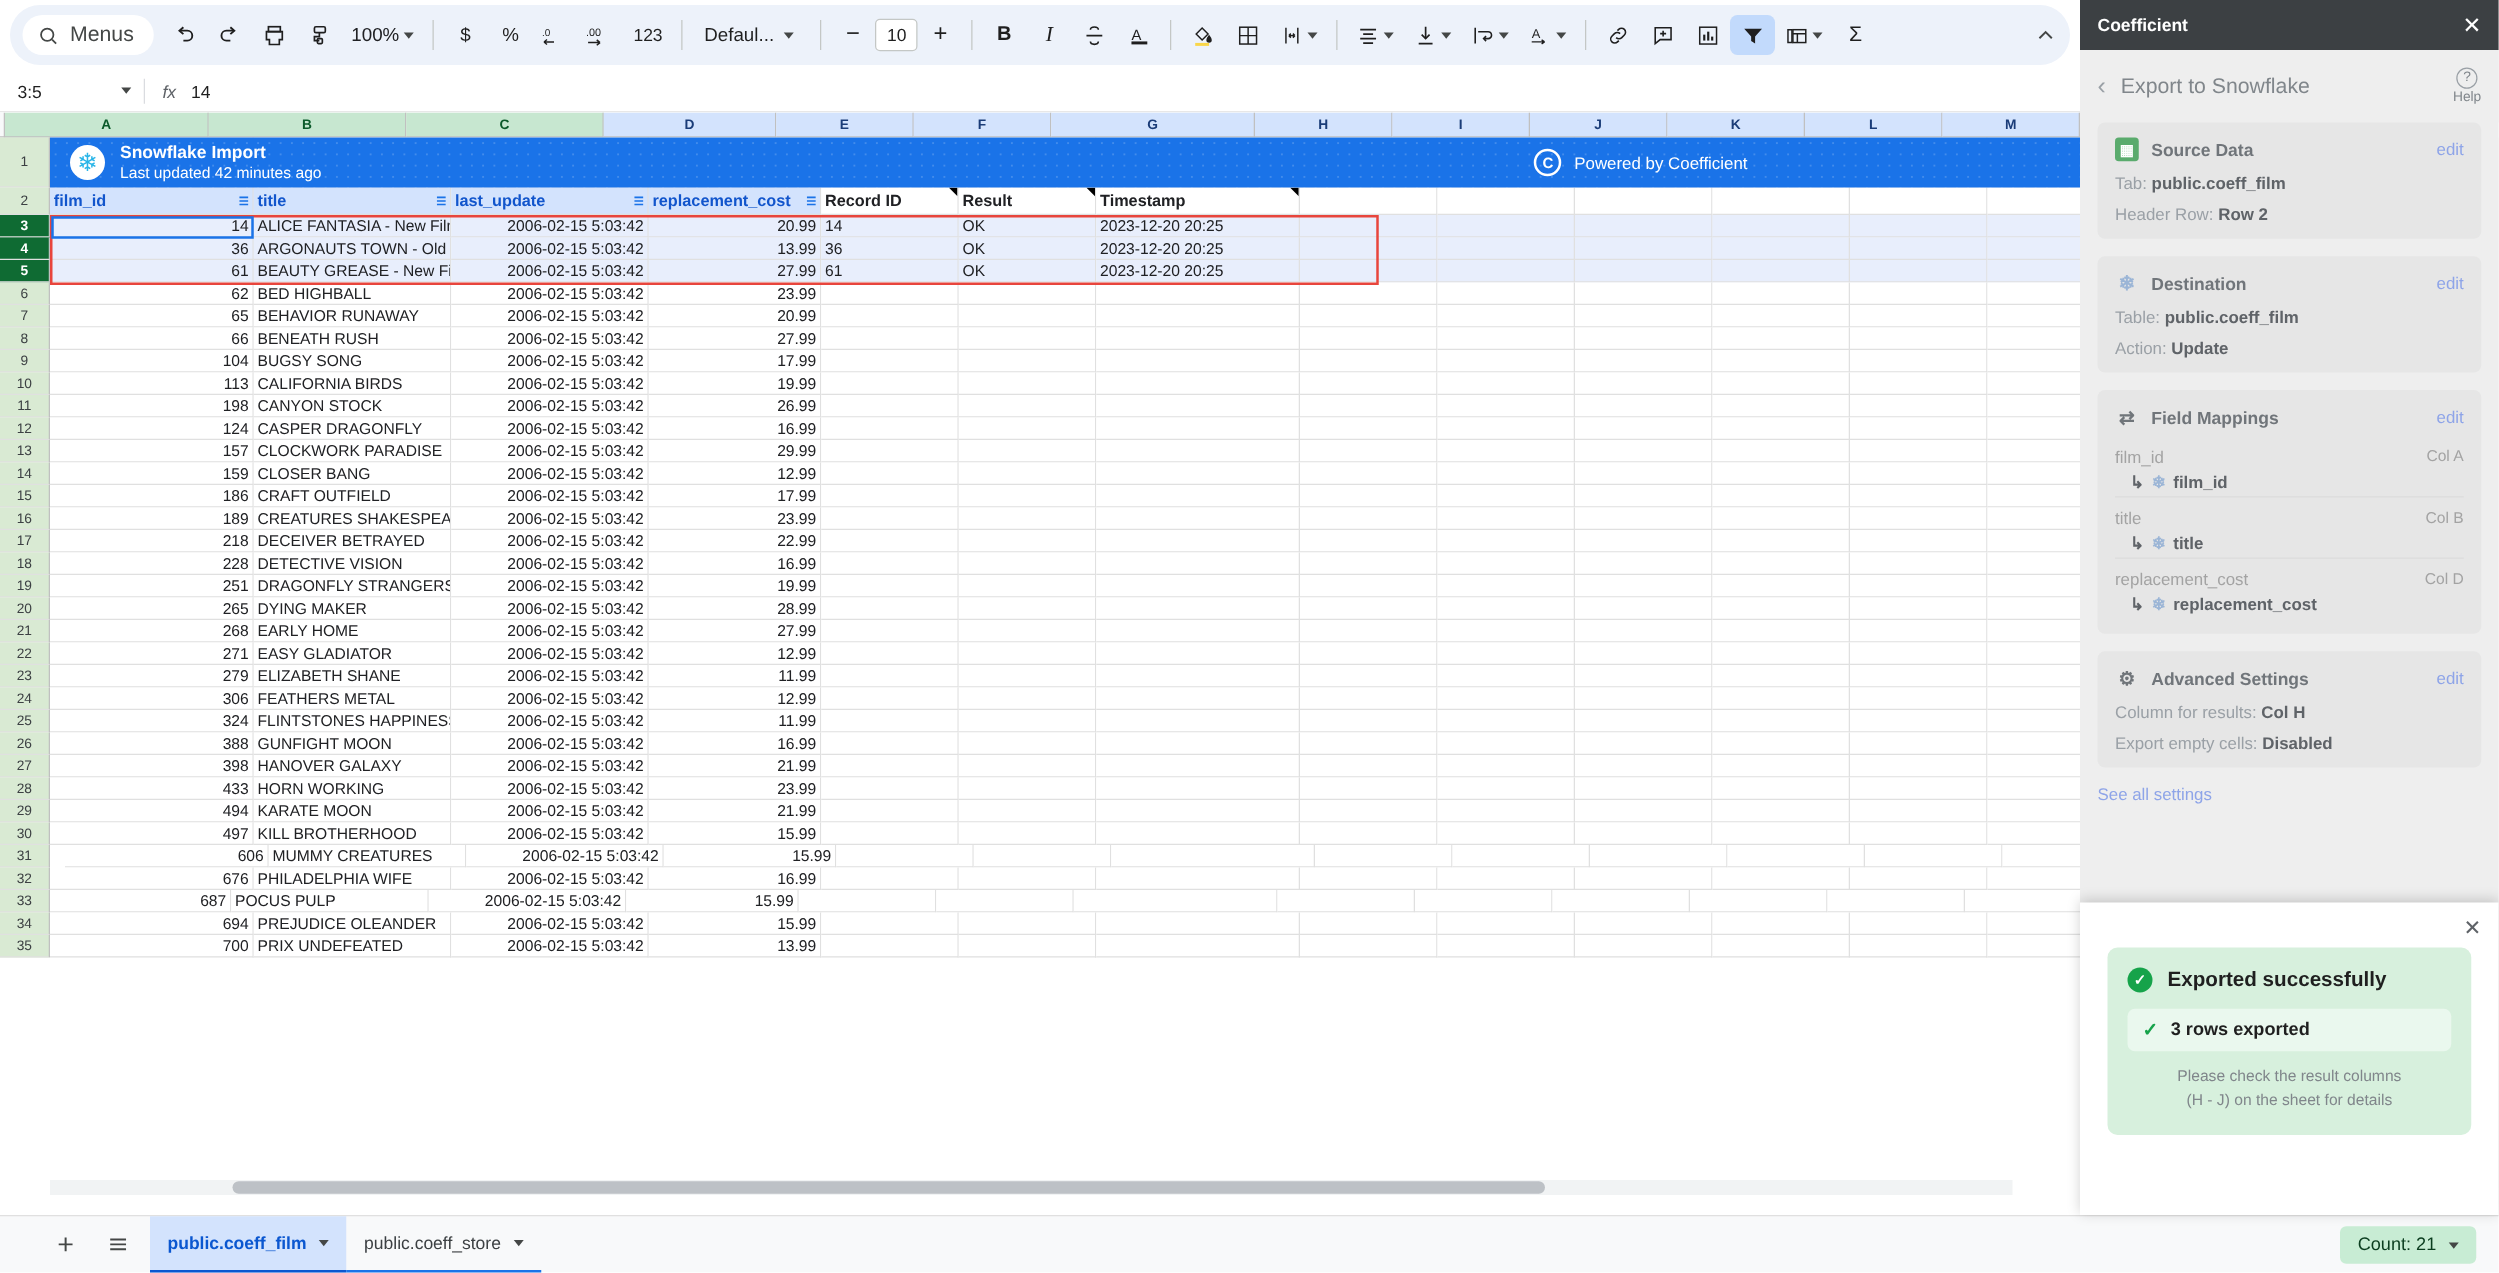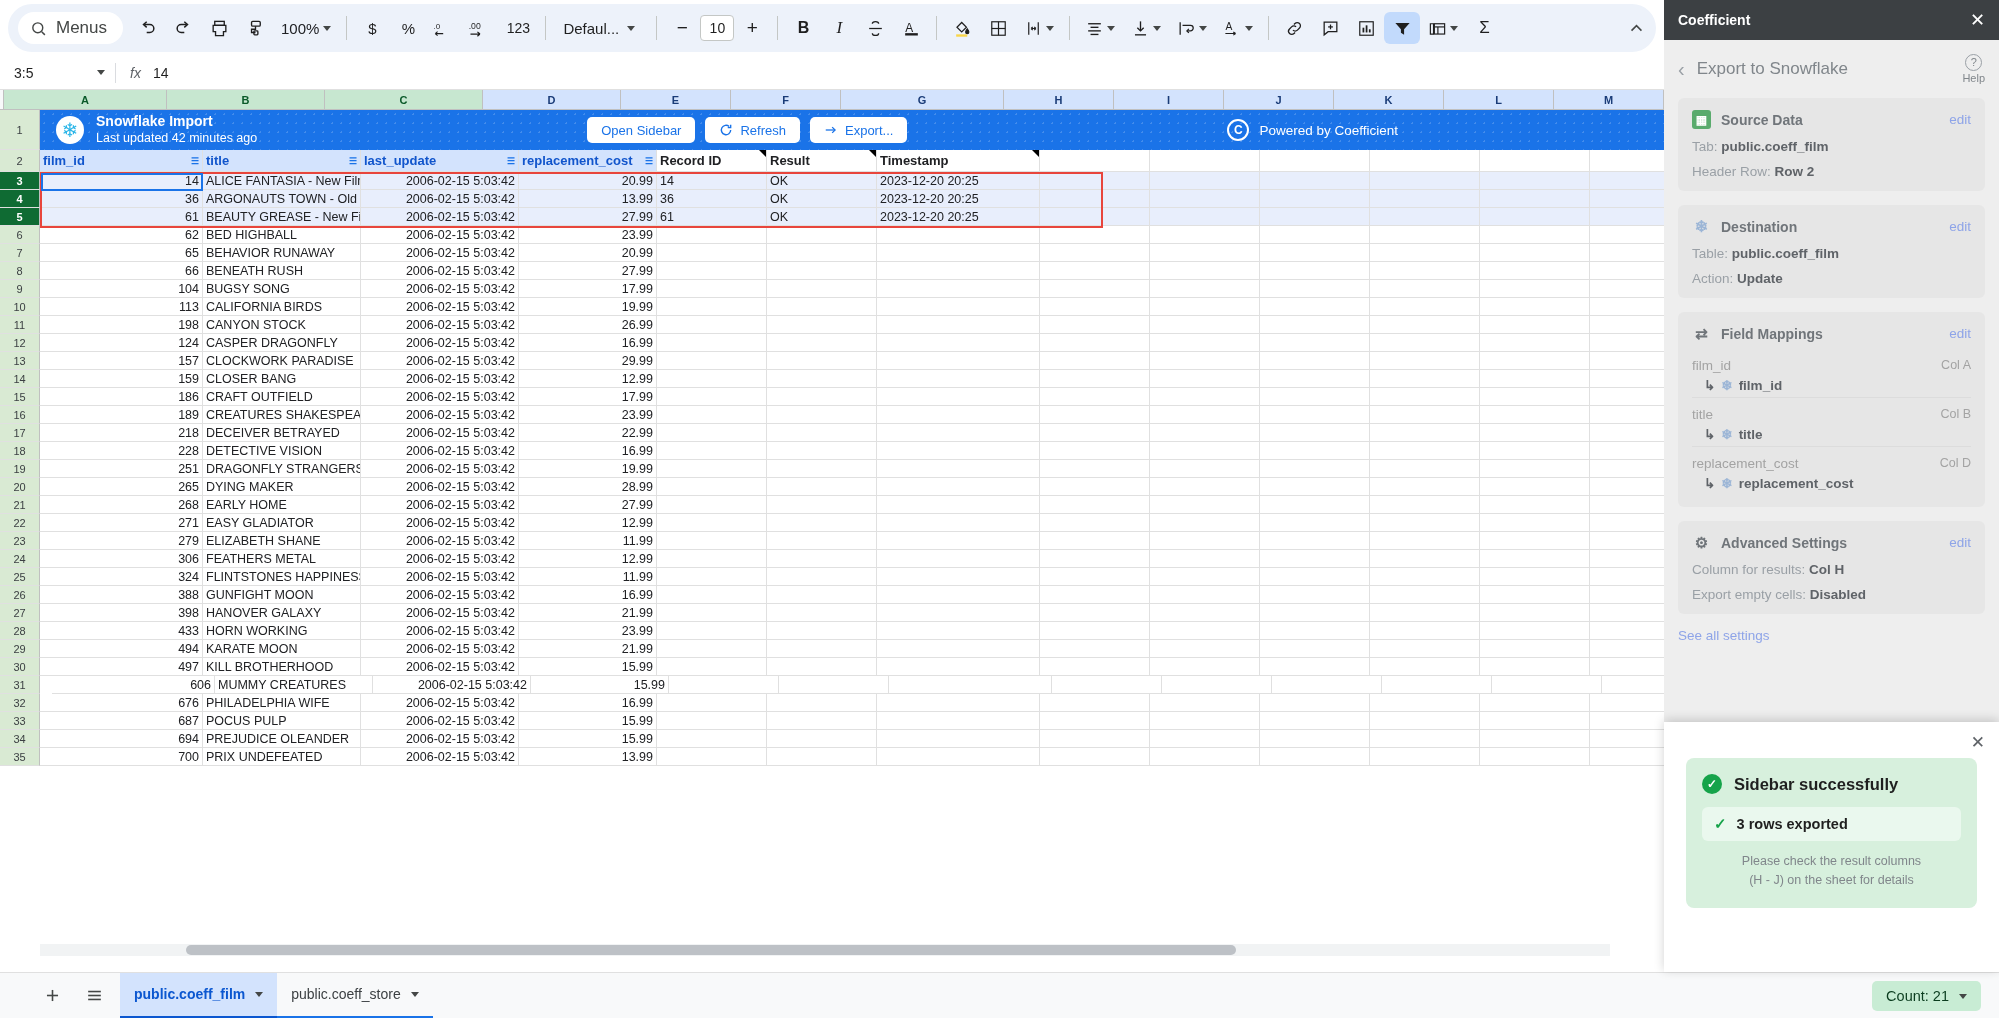--- a/index.html
+++ b/index.html
@@ -975,21 +975,21 @@
         <div class="cell" style="width: 163px;"></div>
         <div class="cell" style="width: 110px;"></div>
         <div class="cell" style="width: 110px;"></div>
         <div class="cell" style="width: 110px;"></div>
         <div class="cell" style="width: 110px;"></div>
         <div class="cell" style="width: 110px;"></div>
         <div class="cell" style="width: 110px;"></div>
       </div>
       <div class="row">
         <div class="rh lgreen">33</div>
-        <div class="cell num" style="width: 163px;">687</div>
+        <div class="cell num" style="width: 145px;">687</div>
         <div class="cell" style="width: 158px;">POCUS PULP</div>
         <div class="cell num" style="width: 158px;">2006-02-15 5:03:42</div>
         <div class="cell num" style="width: 138px;">15.99</div>
         <div class="cell" style="width: 110px;"></div>
         <div class="cell" style="width: 110px;"></div>
         <div class="cell" style="width: 163px;"></div>
         <div class="cell" style="width: 110px;"></div>
         <div class="cell" style="width: 110px;"></div>
         <div class="cell" style="width: 110px;"></div>
         <div class="cell" style="width: 110px;"></div>
@@ -1028,39 +1028,20 @@
         <div class="cell" style="width: 110px;"></div>
         <div class="cell" style="width: 110px;"></div>
       </div>
     </div>
 
   <div id="banner">
     <div class="sf-logo">❄</div>
     <div class="banner-txt">
       <div class="t1">Snowflake Import</div>
       <div class="t2">Last updated 42 minutes ago</div>
-    </div>
-    <div style="margin-left:auto;display:flex;align-items:center;">
-      <div class="b-btn">
-        <span>Open Sidebar</span>
-      </div>
-      <div class="b-btn">
-        <svg width="14" height="14" viewBox="0 0 24 24" fill="none" stroke="#1a73e8" stroke-width="2.4">
-            <path d="M20 12a8 8 0 1 1-2.6-5.9"></path>
-            <polyline points="20,3 20,8 15,8"></polyline>
-          </svg>
-        <span>Refresh</span>
-      </div>
-      <div class="b-btn">
-        <svg width="14" height="14" viewBox="0 0 24 24" fill="none" stroke="#1a73e8" stroke-width="2.2">
-            <line x1="3" y1="12" x2="19" y2="12"></line>
-            <polyline points="14,7 19,12 14,17"></polyline>
-          </svg>
-        <span>Export...</span>
-      </div>
     </div>
     <div class="pwr">
       <div class="coef-logo">C</div>
       <span>Powered by Coefficient</span>
     </div>
   </div>
 
   <div id="redbox" style="left: 40px; top: 82px; width: 1063px; height: 56px;"></div>
   <div id="bluebox" style="left: 41px; top: 83px; width: 162px; height: 18px;"></div>
 </div>
@@ -1208,21 +1189,21 @@
     </div>
   </div>
   <div class="see-all">See all settings</div>
 </div>
 
 <div id="modal">
   <span class="m-close">✕</span>
   <div class="m-green">
     <div class="m-title">
       <span class="m-check">✓</span>
-      <span>Sidebar successfully</span>
+      <span>Exported successfully</span>
     </div>
     <div class="m-rows">
       <span class="tick">✓</span>
       <span>3 rows exported</span>
     </div>
     <div class="m-note">
       <div>Please check the result columns</div>
       <div>(H - J) on the sheet for details</div>
     </div>
   </div>

